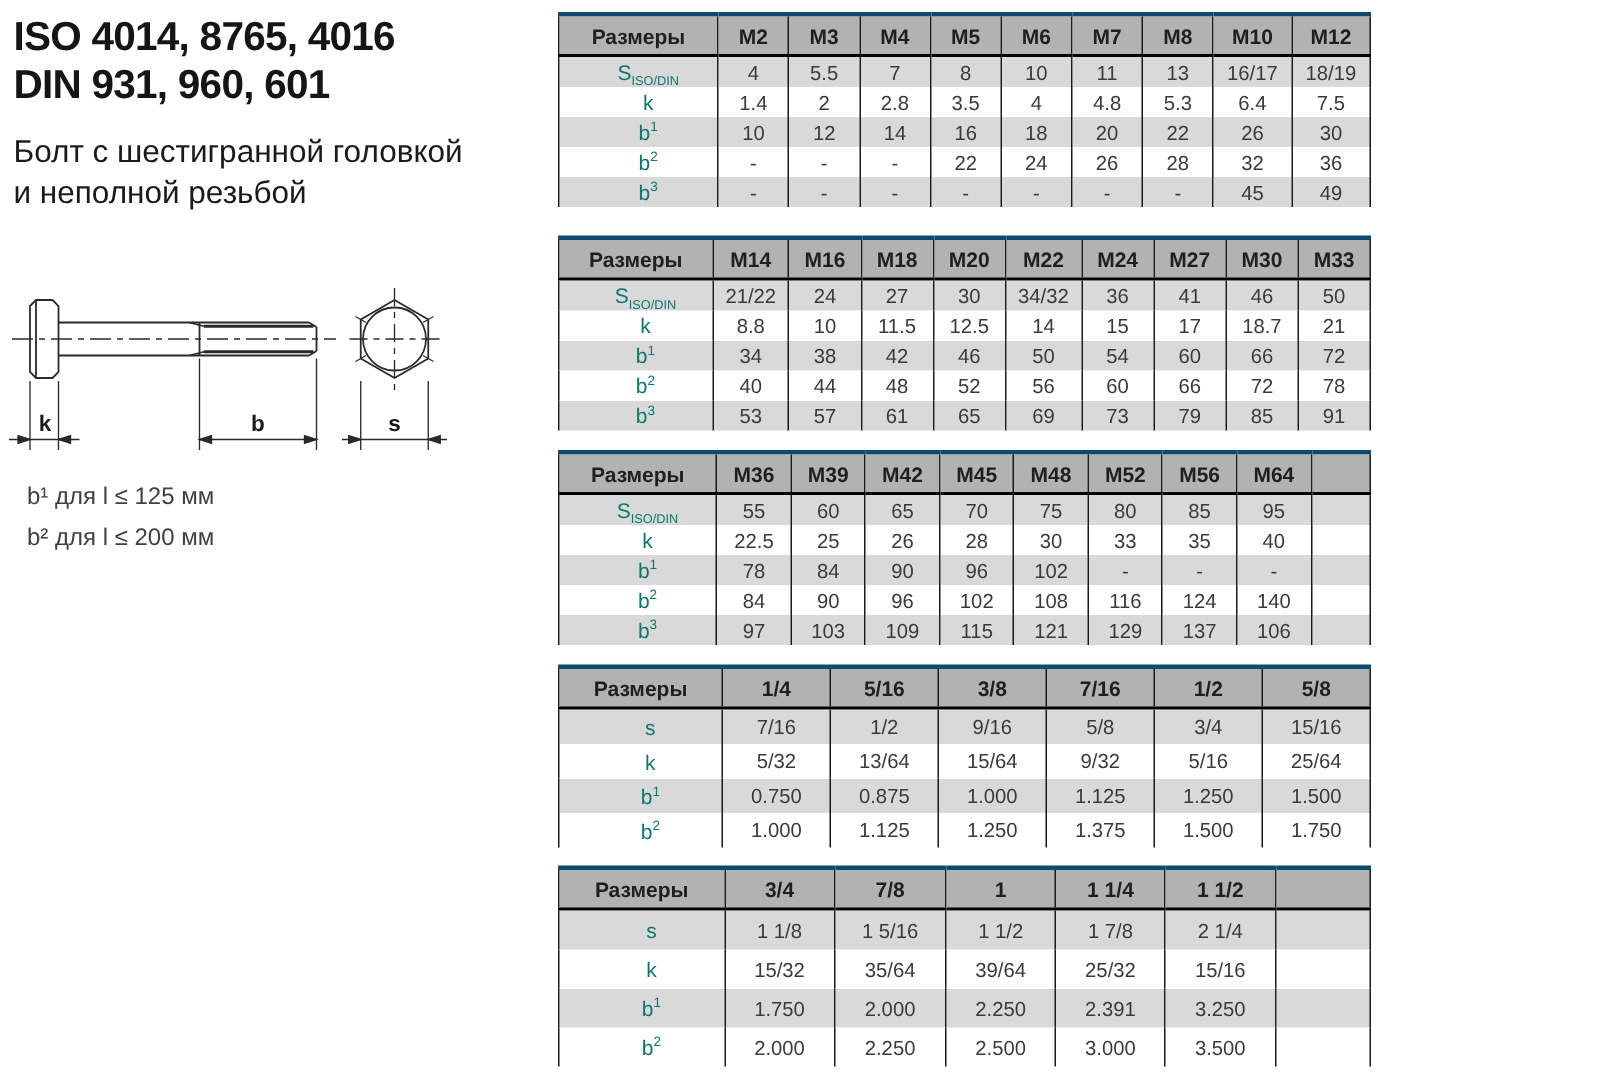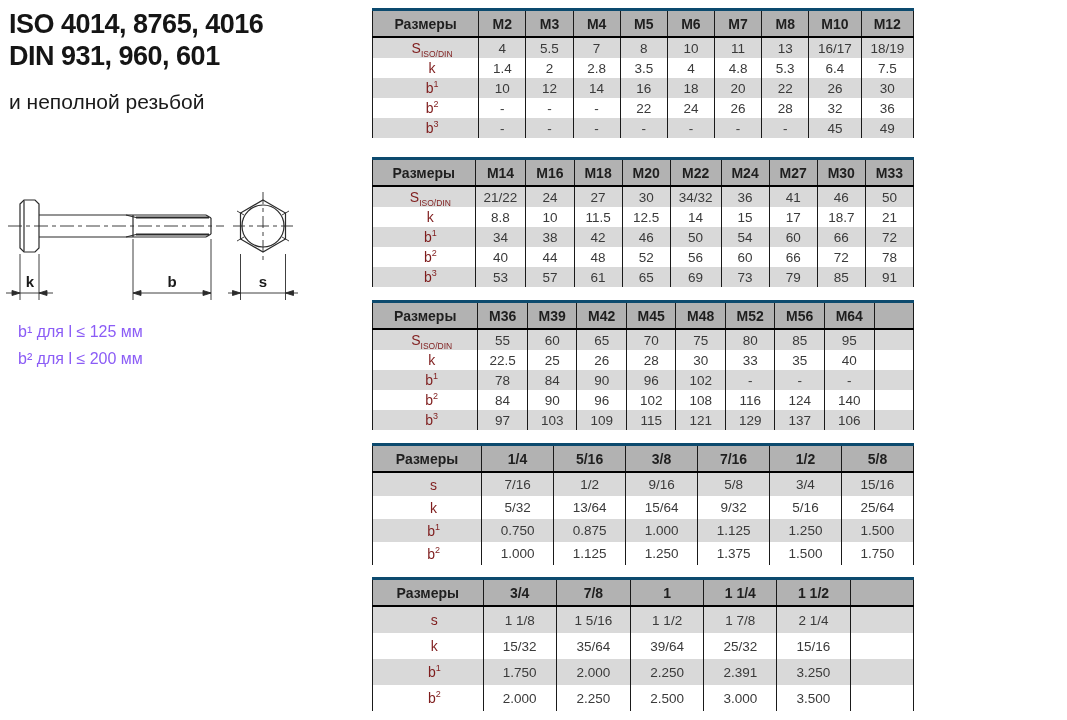--- a/index.html
+++ b/index.html
@@ -3,51 +3,52 @@
 <meta charset="utf-8">
 <style>
   html,body{margin:0;padding:0;background:#fff;}
   #page{position:relative;width:914px;height:720px;background:#fff;overflow:hidden;
         font-family:"Liberation Sans",sans-serif;color:#1a1a1a;}
 
   
   .title{position:absolute;left:9px;top:8px;font-size:27px;font-weight:bold;
          line-height:32px;letter-spacing:-0.5px;color:#151515;}
   .subtitle{position:absolute;left:9px;top:88px;font-size:21px;line-height:27px;color:#1a1a1a;}
-  .notes{position:absolute;left:18px;top:318px;font-size:16px;line-height:27px;color:#8b5cf6;}
+  .notes{position:absolute;left:18px;top:318px;font-size:16px;line-height:27px;color:#404040;}
 
   
   table.tbl{position:absolute;border-collapse:collapse;table-layout:fixed;background:#fff;}
   .tbl th,.tbl td{border-left:1px solid #1a1a1a;border-right:1px solid #1a1a1a;
       text-align:center;vertical-align:middle;padding:0;white-space:nowrap;overflow:hidden;}
   .tbl th{background:#b2b2b2;font-weight:bold;font-size:14px;color:#1f1f1f;height:25px;
       border-top:3px solid #0c4a6e;border-bottom:2px solid #000;}
   .tbl td{font-size:13.5px;color:#3a3a3a;height:20px;border-top:none;border-bottom:none;}
   .tbl tr.stripe td{background:#d9d9d9;}
   .tbl td.lbl,.tbl th.lbl{font-size:14px;}
-  .tbl td.lbl{color:#7f1d1d;padding-left:13px;}
+  .tbl td.lbl{color:#0f766e;padding-left:13px;}
   .tbl-i4 td{height:23px;}
   .tbl-i5 td{height:26px;}
   .tbl sub{font-size:8.5px;line-height:0;}
   .tbl sup{font-size:9px;line-height:0;}
 
   
   #drawing{position:absolute;left:0px;top:186px;}
 </style>
 </head>
 <body>
 
 <div id="page">
 
   <div class="title">
     <div>ISO 4014, 8765, 4016</div>
     <div>DIN 931, 960, 601</div>
   </div>
 
   <div class="subtitle">
+    <div>Болт с шестигранной головкой</div>
     <div>и неполной резьбой</div>
   </div>
 
   <svg id="drawing" width="312" height="135" viewBox="0 0 312 135">
     <g stroke="#2a2a2a" stroke-width="1.2" fill="none">
 
       <polygon points="20,18 24,14 35,14 39,18 39,62 35,66 24,66 20,62"></polygon>
       <line x1="24" y1="14.5" x2="24" y2="65.5"></line>
 
       <line x1="39" y1="29" x2="206" y2="29"></line>

